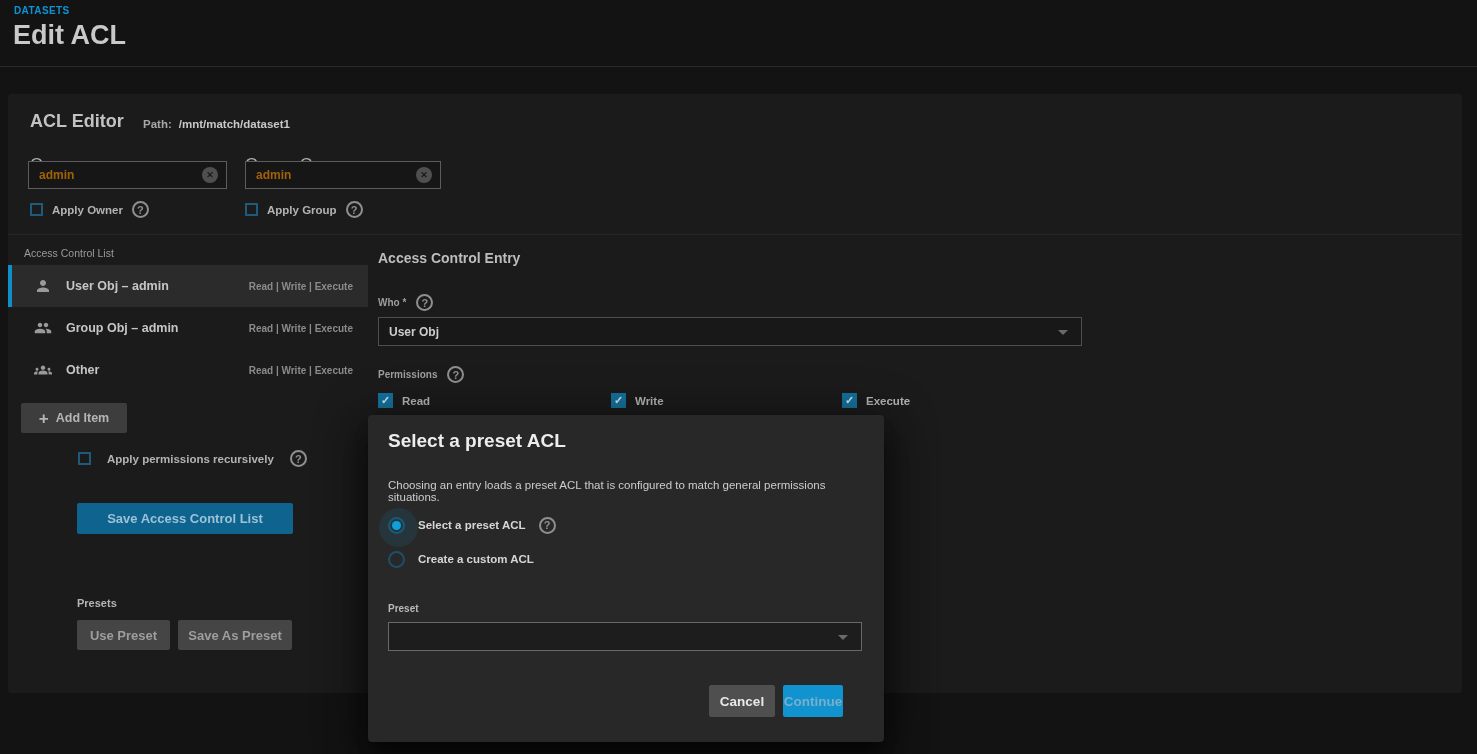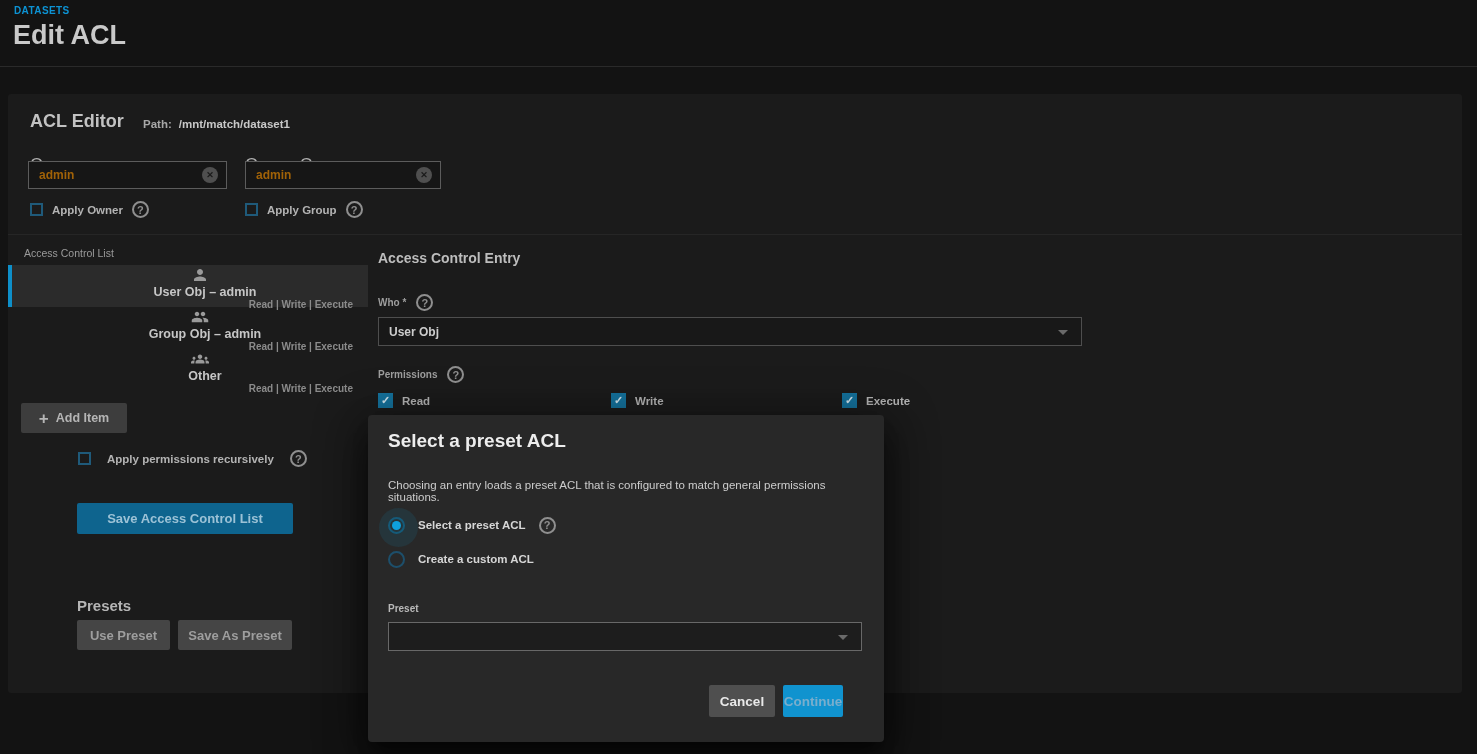--- a/index.html
+++ b/index.html
@@ -25,34 +25,34 @@
 
   .cb-row { position:absolute; display:flex; align-items:center; gap:9px; }
   .cb { width:13px; height:13px; border:2px solid #1f5a7a; background:transparent; flex:none; cursor:pointer; }
   .cb.checked { width:15px; height:15px; border:none; background:#15719b; color:#cfe3ec; font-size:11px; font-weight:bold; display:flex; align-items:center; justify-content:center; }
   .cb-label { font-size:11.5px; font-weight:bold; color:#b3b3b3; }
   .help { width:17px; height:17px; border:2px solid #8f8f8f; border-radius:50%; color:#8f8f8f; font-size:11px; font-weight:bold; display:flex; align-items:center; justify-content:center; flex:none; cursor:pointer; }
 
   .card-divider { position:absolute; left:0; top:140px; width:100%; height:1px; background:#262626; }
 
   .list-title { position:absolute; left:16px; top:153px; font-size:10.5px; color:#9a9a9a; }
-  .acl-row { position:absolute; left:0; width:360px; height:42px; display:flex; align-items:center; padding-left:23px; cursor:pointer;flex-direction:column; }
+  .acl-row { position:absolute; left:0; width:360px; height:42px; display:flex; align-items:center; padding-left:23px; cursor:pointer; }
   .acl-row.selected { background:#2b2b2b; border-left:4px solid #0e8fc9; padding-left:19px; }
   .acl-icon { width:24px; height:20px; display:flex; align-items:center; justify-content:center; flex:none; }
   .acl-icon svg { fill:#9a9a9a; }
   .acl-label { margin-left:11px; font-size:12.5px; font-weight:bold; color:#c6c6c6; }
   .acl-perms { margin-left:auto; margin-right:15px; font-size:10px; font-weight:bold; color:#8b8b8b; }
 
   .btn { position:absolute; display:flex; align-items:center; justify-content:center; border:none; border-radius:2px; font-family:"Liberation Sans",sans-serif; font-weight:bold; cursor:pointer; }
   .btn-additem { left:13px; top:309px; width:106px; height:30px; background:#3d3d3d; color:#b5b5b5; font-size:12.5px; gap:7px; }
   .btn-additem .plus { font-size:17px; font-weight:bold; line-height:1; }
   .btn-save { left:69px; top:409px; width:216px; height:31px; background:#0e648e; color:#9cc2d6; font-size:13px; }
   .btn-gray { background:#454545; color:#9e9e9e; font-size:13px; }
   .btn-permed { left:69px; top:451px; width:216px; height:30px; }
-  .presets-title { position:absolute; left:69px; top:503px; font-size:15px; font-weight:bold; color:#b5b5b5; }
+  .presets-title { position:absolute; left:69px; top:503px; font-size:11px; font-weight:bold; color:#b5b5b5; }
   .btn-usepreset { left:69px; top:526px; width:93px; height:30px; }
   .btn-saveaspreset { left:170px; top:526px; width:114px; height:30px; }
 
   .entry-title { position:absolute; left:370px; top:156px; font-size:14px; font-weight:bold; color:#bdbdbd; }
   .inline-label-row { position:absolute; display:flex; align-items:center; gap:10px; }
   .small-label { font-size:10px; font-weight:bold; color:#9e9e9e; }
   .select { position:absolute; height:29px; background:#181818; border:1px solid #4e4e4e; display:flex; align-items:center; cursor:pointer; }
   .select .sel-text { font-size:12px; font-weight:bold; color:#cdcdcd; padding-left:10px; }
   .caret { position:absolute; right:13px; top:50%; margin-top:-2px; width:0; height:0; border-left:5px solid transparent; border-right:5px solid transparent; border-top:5px solid #6a6a6a; }
 

